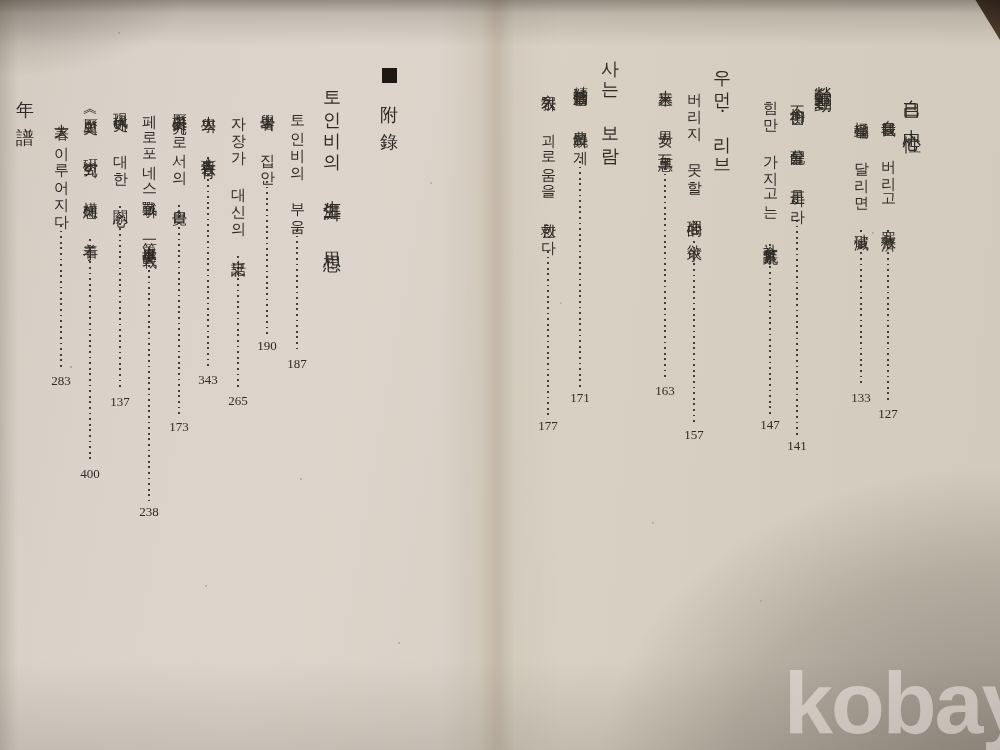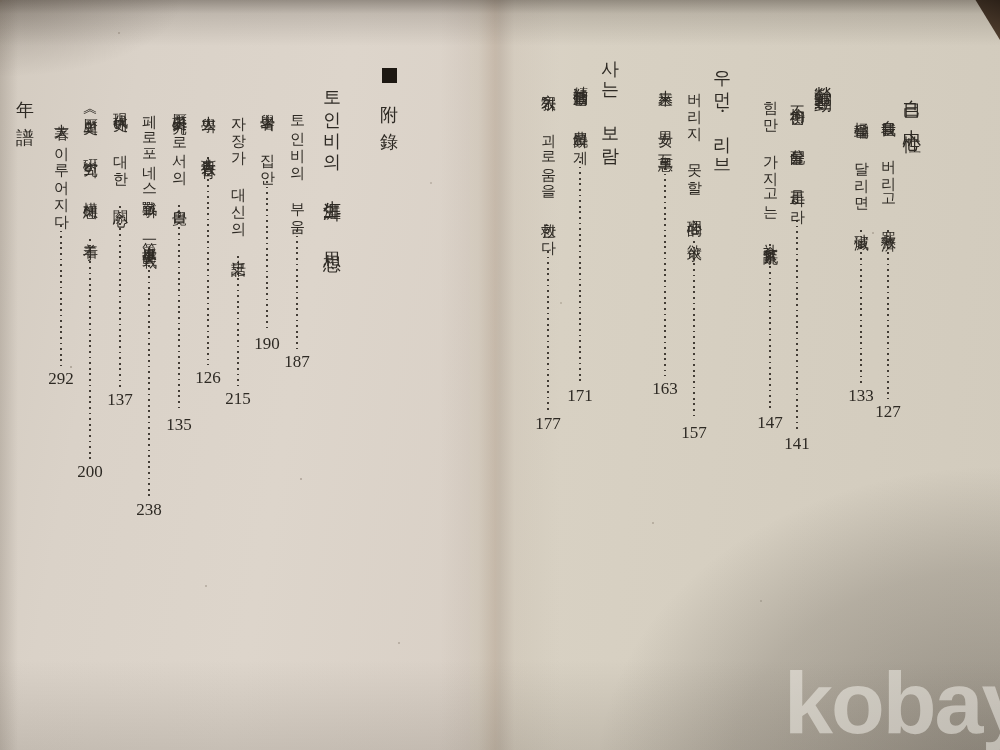--- a/index.html
+++ b/index.html
@@ -59,21 +59,21 @@
   }
   .vcol.header .vtext{font-size:18px;letter-spacing:3px;}
   .vcol.entry .vtext{font-size:15px;letter-spacing:2px;}
   .leader{
     width:2px;flex:1 1 auto;min-height:8px;margin:4px 0 3px;
     background:repeating-linear-gradient(to bottom,
       rgba(46,40,33,0.88) 0px,rgba(46,40,33,0.88) 1.8px,
       rgba(46,40,33,0) 1.8px,rgba(46,40,33,0) 5.6px);
   }
   .pnum{
-    writing-mode:horizontal-tb;font-size:17px;color:#2e2a24;
+    writing-mode:horizontal-tb;font-size:13px;color:#2e2a24;
     font-family:"Liberation Serif","DejaVu Serif",serif;white-space:nowrap;
   }
   .marker-square{width:15px;height:15px;background:#1d1812;margin:0 0 9px 0;}
   
   #watermark{
     position:absolute;left:784px;top:652px;
     font-family:"Liberation Sans","DejaVu Sans",sans-serif;
     font-weight:bold;font-size:88px;letter-spacing:-2px;
     color:rgba(250,248,242,0.48);z-index:50;user-select:none;
   }
@@ -152,51 +152,51 @@
     <span class="pnum">187</span>
   </div>
       <div class="vcol entry" style="left: 251px; top: 102px; height: 252px;">
     <span class="vtext">學者의 집안</span>
     <span class="leader"></span>
     <span class="pnum">190</span>
   </div>
       <div class="vcol entry" style="left: 222px; top: 106px; height: 303px;">
     <span class="vtext">자장가 대신의 史話</span>
     <span class="leader"></span>
-    <span class="pnum">215</span>
+    <span class="pnum">265</span>
   </div>
       <div class="vcol entry" style="left: 192px; top: 104px; height: 284px;">
     <span class="vtext">大學의 古典敎育</span>
     <span class="leader"></span>
-    <span class="pnum">126</span>
+    <span class="pnum">343</span>
   </div>
       <div class="vcol entry" style="left: 163px; top: 101px; height: 334px;">
     <span class="vtext">歷史硏究가로서의 自覺</span>
     <span class="leader"></span>
-    <span class="pnum">135</span>
+    <span class="pnum">173</span>
   </div>
       <div class="vcol entry" style="left: 133px; top: 104px; height: 416px;">
     <span class="vtext">페로포네스戰爭과 第一次世界大戰</span>
     <span class="leader"></span>
     <span class="pnum">238</span>
   </div>
       <div class="vcol entry" style="left: 104px; top: 101px; height: 309px;">
     <span class="vtext">現代史에 대한 關心</span>
     <span class="leader"></span>
     <span class="pnum">137</span>
   </div>
       <div class="vcol entry" style="left: 74px; top: 104px; height: 378px;">
     <span class="vtext">《歷史의 硏究》의 構想에 着手</span>
     <span class="leader"></span>
-    <span class="pnum">200</span>
+    <span class="pnum">400</span>
   </div>
       <div class="vcol entry" style="left: 45px; top: 112px; height: 277px;">
     <span class="vtext">大著 이루어지다</span>
     <span class="leader"></span>
-    <span class="pnum">292</span>
+    <span class="pnum">283</span>
   </div>
       <div class="vcol header" style="left: 9px; top: 86px;">
     <span class="vtext">年 譜</span>
   </div>
     </div>
 
   <div id="top-shadow" class="shade"></div>
   <div id="topleft-shadow" class="shade"></div>
   <div id="left-edge-shadow" class="shade"></div>
   <div id="bottom-vignette" class="shade"></div>

